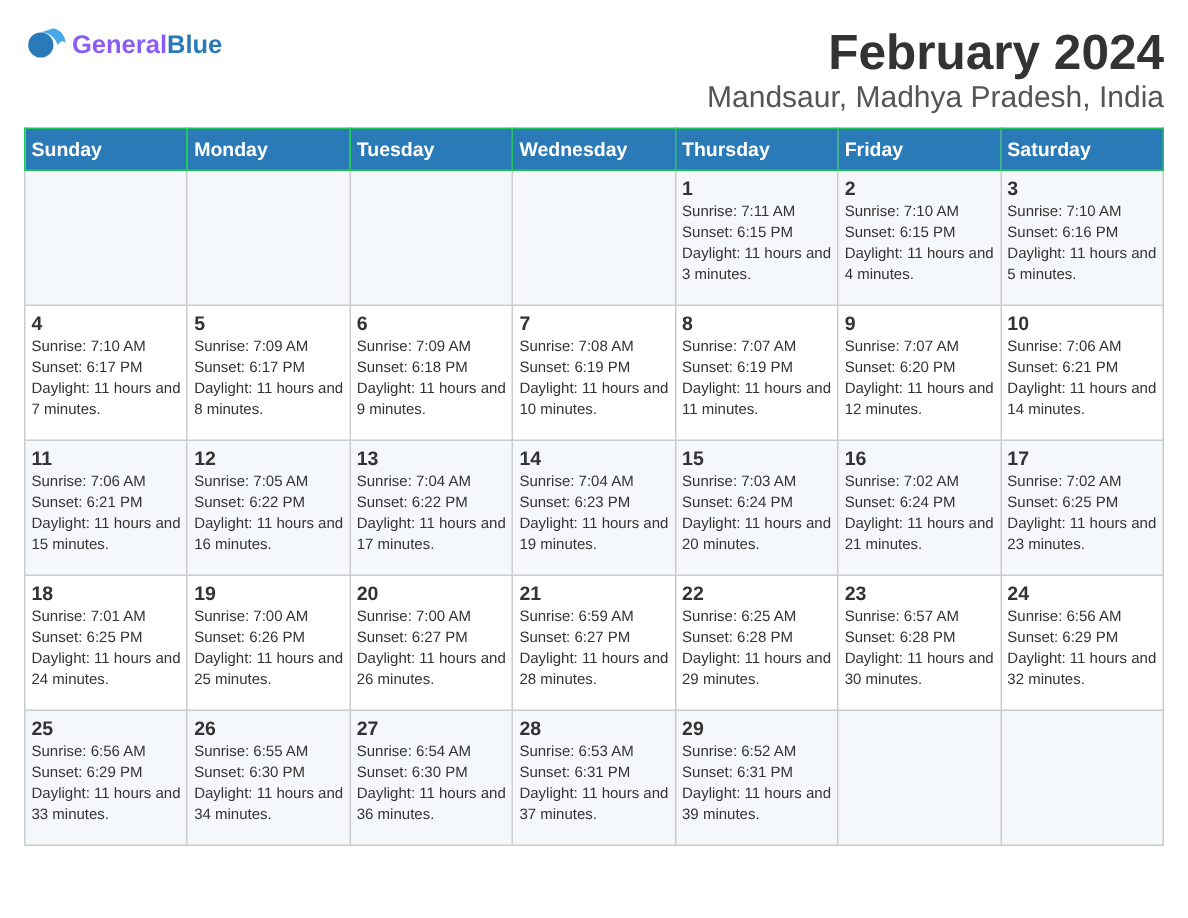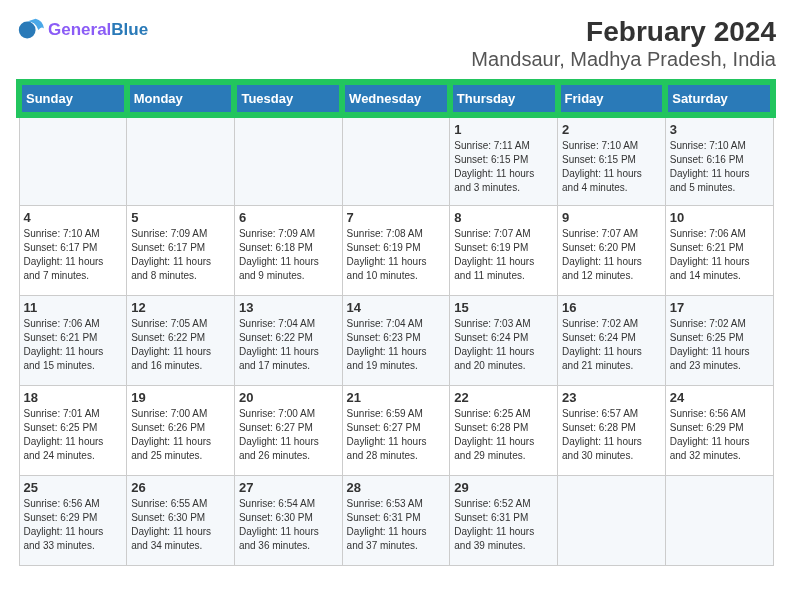--- a/index.html
+++ b/index.html
@@ -22,41 +22,41 @@
       gap: 4px;
     }
     .logo-icon {
       width: 28px;
       height: 28px;
     }
     .title-area {
       text-align: right;
     }
     .main-title {
-      font-size: 28px;
+      font-size: 33px;
       font-weight: bold;
       color: #333;
     }
     .subtitle {
       font-size: 20px;
       color: #555;
     }
     table {
       width: 100%;
       border-collapse: collapse;
       table-layout: fixed;
     }
     thead tr th {
       background-color: #2a7ab8;
       color: #fff;
       font-size: 13px;
       font-weight: bold;
       padding: 6px 4px;
       text-align: left;
-      border: 6px solid #22c55e;
+      border: 1px solid #22c55e;
     }
     tbody tr td {
       border: 1px solid #ccc;
       vertical-align: top;
       padding: 4px;
       font-size: 10.5px;
       color: #333;
       min-height: 80px;
       height: 90px;
     }

